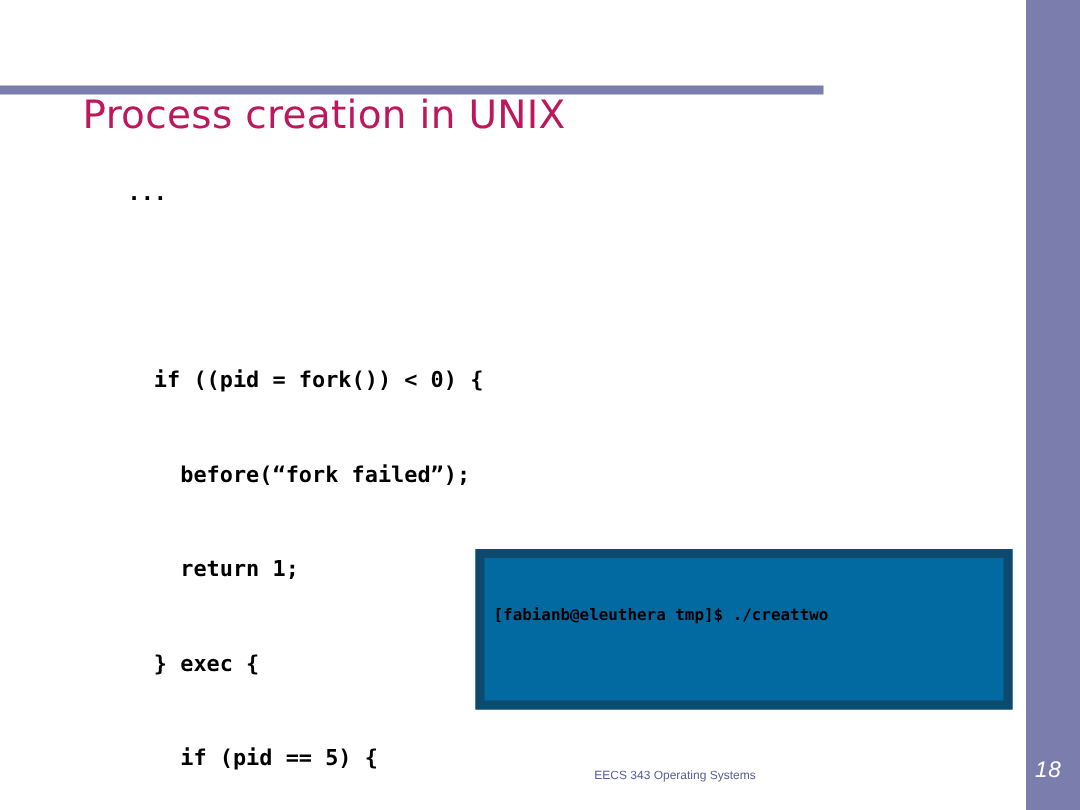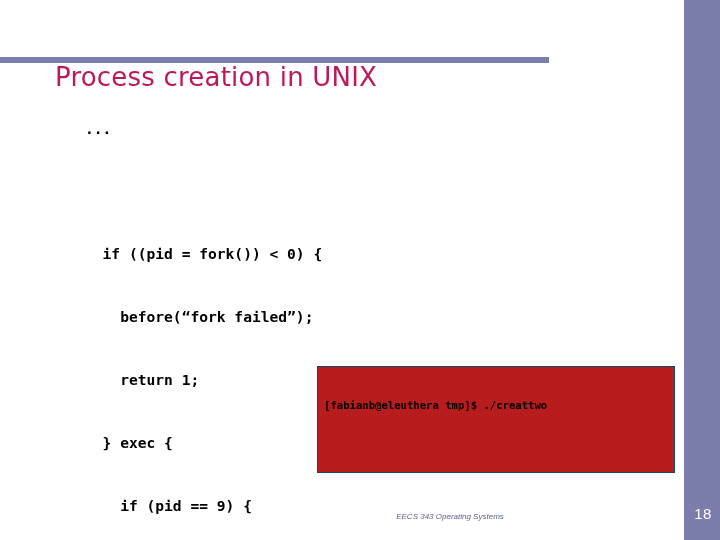--- a/index.html
+++ b/index.html
@@ -23,25 +23,26 @@
     top: 0;
     width: 36px;
     height: 540px;
     background: #7b7ead;
   }
   #page-number {
     position: absolute;
     left: 690px;
     top: 505px;
     width: 26px;
-    text-align: center;
+    text-align: left;
     color: #ffffff;
     font-size: 15px;
     font-family: "Liberation Sans", sans-serif;
     letter-spacing: 0.5px;
+    font-style: italic;
   }
 
   
   #title {
     position: absolute;
     left: 55px;
     top: 18px;
     font-size: 26px;
     color: #be185d;
     font-family: "DejaVu Sans", sans-serif;
@@ -74,22 +75,22 @@
   #code-block .ln { display: block; height: 21px; }
   #code-block .gap { display: block; height: 20px; }
 
   
   #terminal-box {
     position: absolute;
     left: 317px;
     top: 366px;
     width: 358px;
     height: 107px;
-    border: 1px solid #0c4a6e;
-    background: #b91c1c;
+    border: 6px solid #0c4a6e;
+    background: #0369a1;
     box-sizing: border-box;
     overflow: hidden;
   }
   #terminal-lines {
     position: absolute;
     left: 6px;
     top: 2px;
     font-family: "DejaVu Sans Mono", monospace;
     font-size: 10.6px;
     font-weight: bold;
@@ -103,21 +104,20 @@
   #footer {
     position: absolute;
     left: 300px;
     top: 512px;
     width: 300px;
     text-align: center;
     color: #5b5f96;
     font-size: 8px;
     font-family: "Liberation Sans", sans-serif;
     line-height: 10.5px;
-    font-style: italic;
   }
   #footer div { display: block; }
 </style>
 </head>
 <body>
 
 <div id="slide">
 
   <div id="right-band"></div>
   <div id="page-number">18</div>
@@ -125,21 +125,21 @@
   <div id="title">Process creation in UNIX</div>
   <div id="title-rule"></div>
 
   <div id="code-block">
     <span class="ln">...</span>
     <span class="gap"></span>
     <span class="ln">  if ((pid = fork()) &lt; 0) {</span>
     <span class="ln">    before(“fork failed”);</span>
     <span class="ln">    return 1;</span>
     <span class="ln">  } exec {</span>
-    <span class="ln">    if (pid == 9) {</span>
+    <span class="ln">    if (pid == 5) {</span>
     
     
     
     
     
     
     
     
     
   </div>

